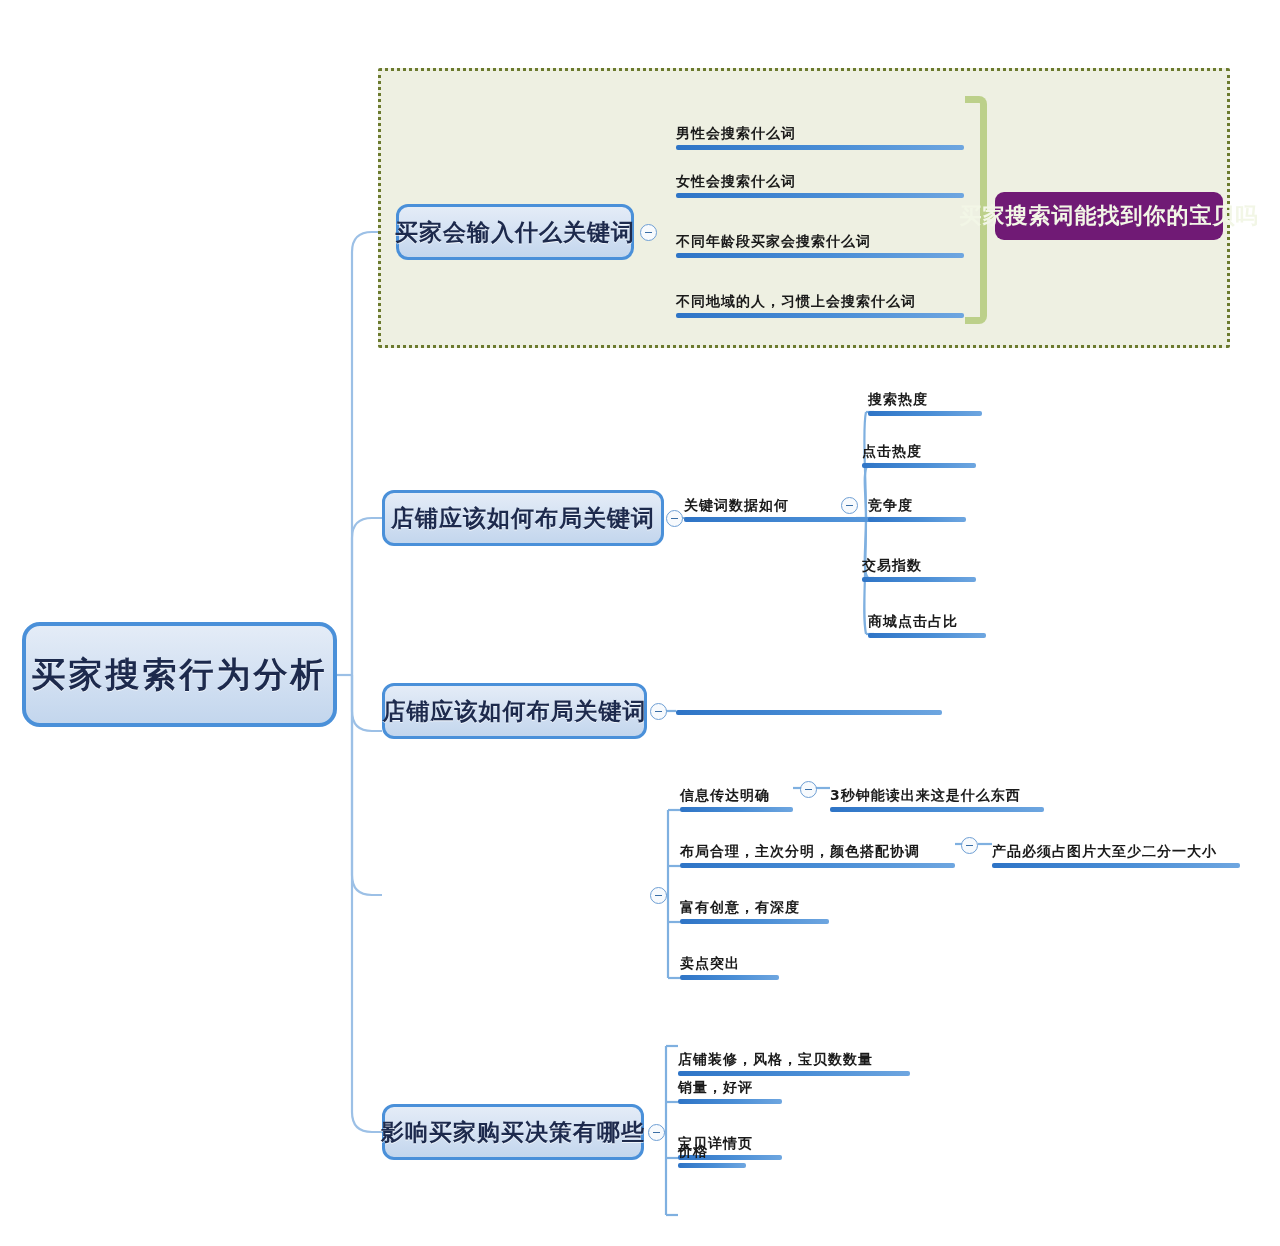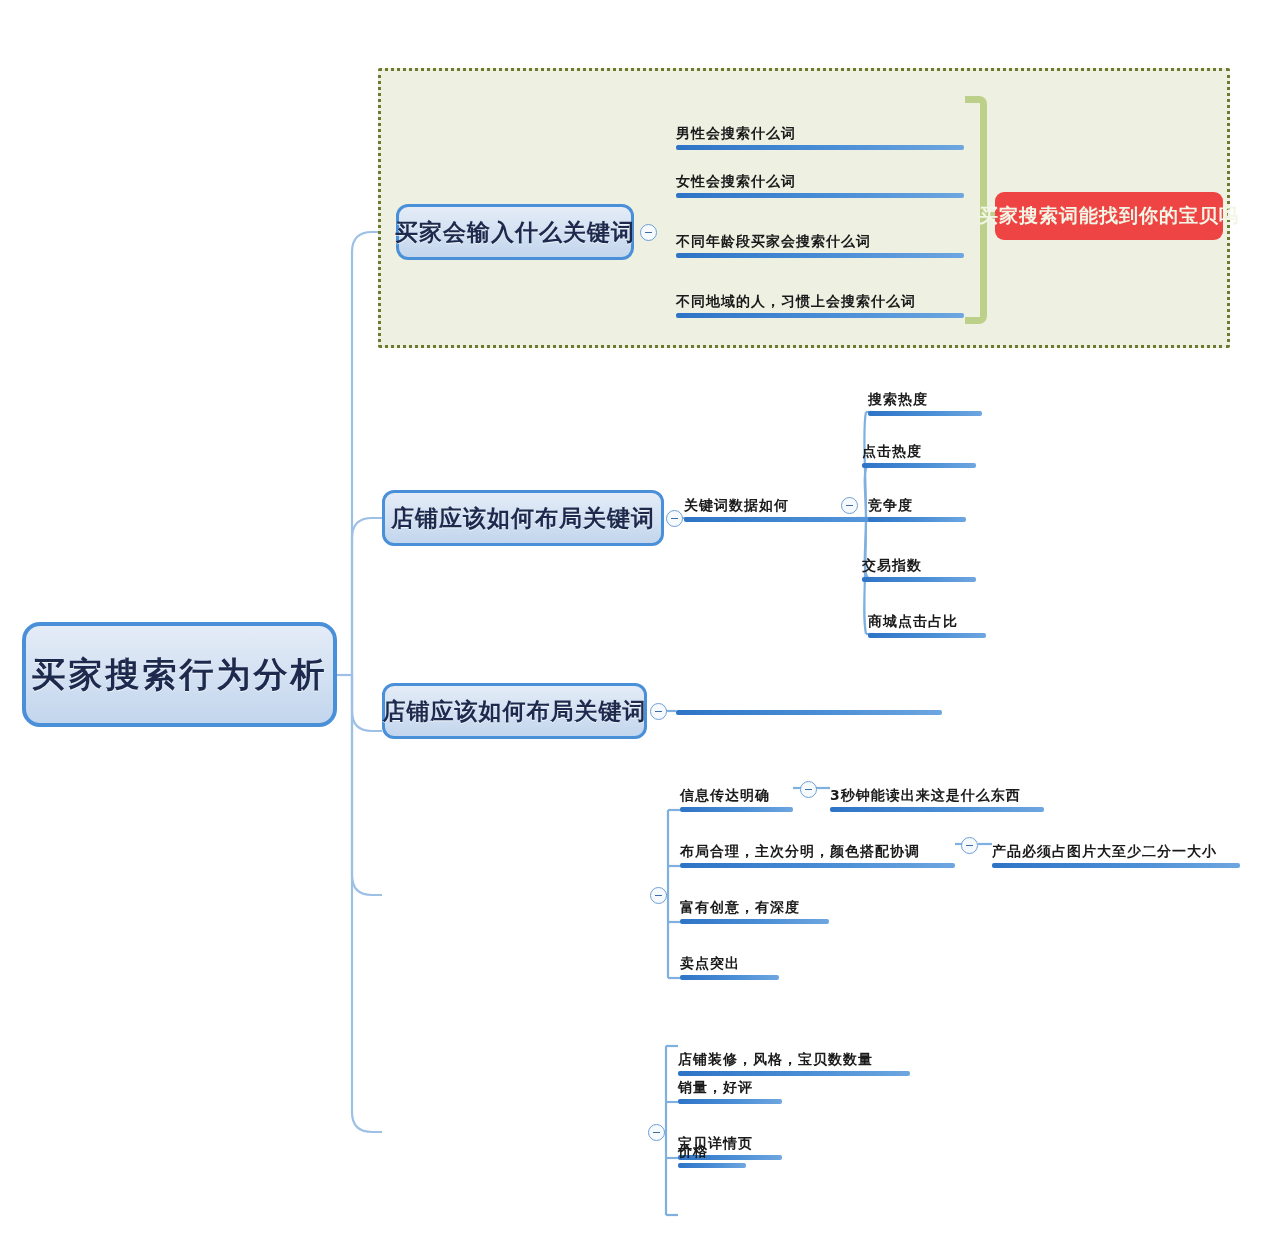--- a/index.html
+++ b/index.html
@@ -63,24 +63,24 @@
     border:1px solid #6e9fd4;background:#f7fafd;
     display:flex;align-items:center;justify-content:center;
   }
   .toggle i{display:block;width:7px;height:1px;background:#3a6ea5;}
 
   
   .green-callout{
     position:absolute;
     box-sizing:border-box;
     display:flex;align-items:center;justify-content:center;
-    background:#ef4444;
+    background:#701a75;
     border-radius:9px;
     color:#f2f6e6;
-    font-size:19px;font-weight:700;letter-spacing:1px;
+    font-size:22px;font-weight:700;letter-spacing:1px;
     white-space:nowrap;
     filter:blur(.35px);
   }
   
   .g-bracket{position:absolute;box-sizing:border-box;border:7px solid #bcd08a;border-left:none;border-radius:0 8px 8px 0;}
   .g-stub{position:absolute;height:7px;background:#bcd08a;}
 
   
   .watermark{
     position:absolute;right:18px;bottom:12px;
@@ -263,20 +263,21 @@
 
   <div class="leaf" style="left:680px;top:884px;width:149px;height:40px;">
     <span class="txt">富有创意，有深度</span>
     <span class="bar" style="width:149px;"></span>
   </div>
   <div class="leaf" style="left:680px;top:940px;width:99px;height:40px;">
     <span class="txt">卖点突出</span>
     <span class="bar" style="width:99px;"></span>
   </div>
 
+  <div class="node lvl1" style="left:382px;top:1104px;width:262px;height:56px;">影响买家购买决策有哪些</div>
   <div class="toggle" style="left:648px;top:1124px;">
       <i></i>
     </div>
 
   <div class="leaf" style="left:678px;top:1036px;width:232px;height:40px;">
     <span class="txt">店铺装修，风格，宝贝数数量</span>
     <span class="bar" style="width:232px;"></span>
   </div>
   <div class="leaf" style="left:678px;top:1064px;width:104px;height:40px;">
     <span class="txt">销量，好评</span>

